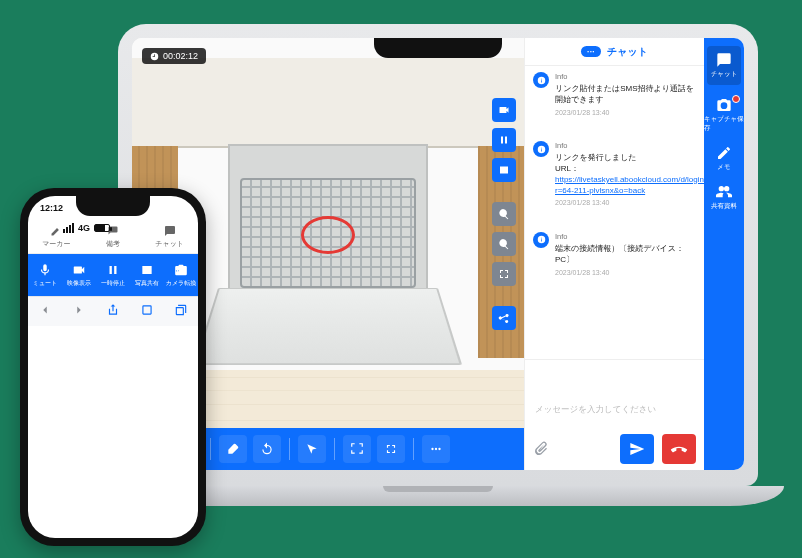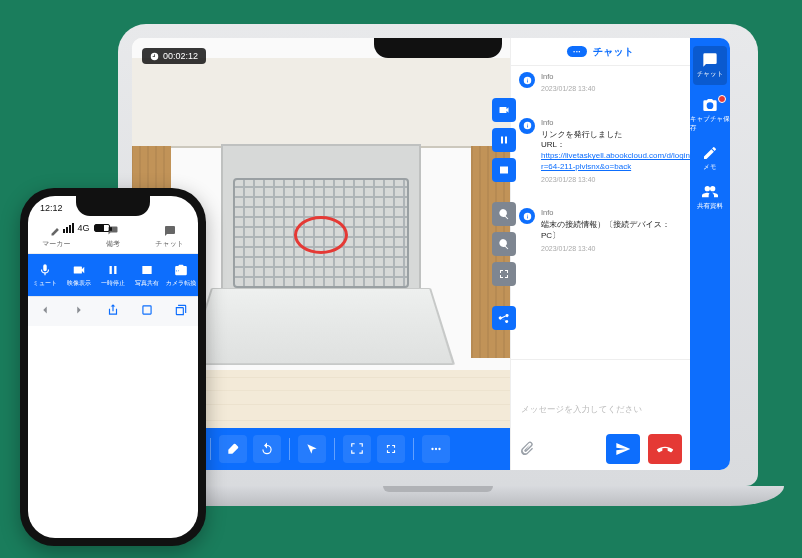--- a/index.html
+++ b/index.html
@@ -1,20 +1,20 @@
 <!DOCTYPE html>
 <html><head>
 <meta charset="utf-8">
 <style>
   * { box-sizing: border-box; margin: 0; padding: 0; }
   body { font-family: -apple-system, "Hiragino Sans", sans-serif; background: #1a7d5c; width: 802px; height: 558px; position: relative; overflow: hidden; }
 
   
   .laptop { position: absolute; right: 44px; top: 24px; width: 640px; }
-  .laptop-lid { background: linear-gradient(#e8e9eb,#d9dbde); border-radius: 28px 28px 12px 12px; padding: 14px 28px 16px 14px; position: relative; }
+  .laptop-lid { background: linear-gradient(#e8e9eb,#d9dbde); border-radius: 28px 28px 12px 12px; padding: 14px 14px 16px 14px; position: relative; }
   .notch { position: absolute; top: 14px; left: 50%; transform: translateX(-50%); width: 128px; height: 20px; background: #111; border-radius: 0 0 14px 14px; z-index: 3; }
   .laptop-screen { width: 100%; height: 432px; background: #fff; border-radius: 10px; overflow: hidden; position: relative; }
   .laptop-base { height: 20px; background: linear-gradient(#d8dade,#bcbec2); border-radius: 0 0 60px 60px / 0 0 22px 22px; margin: 0 -26px; position: relative; }
   .laptop-base::after { content:""; position:absolute; top:0; left:50%; transform:translateX(-50%); width:110px; height:6px; background:#b0b2b6; border-radius:0 0 10px 10px; }
 
   
   .app { display: flex; width: 100%; height: 100%; font-size: 9px; color: #333; }
   .video-pane { flex: 1; position: relative; background: #fafafa; display:flex; flex-direction:column; }
   .video-canvas { flex:1; position:relative; overflow:hidden; display:flex; align-items:center; justify-content:center; }
   .dishwasher { width: 260px; height: 360px; position: relative; margin-top:10px;}
@@ -74,21 +74,21 @@
   .right-rail{width:40px;background:#0d6efd;display:flex;flex-direction:column;align-items:center;padding-top:8px;gap:12px;}
   .rail-item{color:#fff;display:flex;flex-direction:column;align-items:center;gap:2px;font-size:6.5px;position:relative;}
   .rail-item svg{width:16px;height:16px;fill:#fff;}
   .rail-item.active{background:rgba(0,0,0,.18);padding:6px 0;border-radius:4px;width:34px;}
   .dot{position:absolute;top:-2px;right:4px;width:8px;height:8px;background:#e53935;border-radius:50%;border:1px solid #fff;}
 
   
   .phone{position:absolute;left:20px;bottom:12px;width:186px;height:358px;background:#111;border-radius:34px;padding:8px;z-index:5;box-shadow:0 6px 20px rgba(0,0,0,.3);}
   .phone-inner{width:100%;height:100%;background:#fff;border-radius:27px;overflow:hidden;position:relative;display:flex;flex-direction:column;}
   .phone .pnotch{position:absolute;top:0;left:50%;transform:translateX(-50%);width:74px;height:20px;background:#111;border-radius:0 0 14px 14px;z-index:4;}
-  .status{height:24px;display:flex;justify-content:flex-start;align-items:center;font-size:9px;font-weight:400;padding:0 12px;color:#111;}
+  .status{height:24px;display:flex;justify-content:flex-start;align-items:center;font-size:9px;font-weight:700;padding:0 12px;color:#111;}
   .status .r{display:flex;gap:4px;align-items:center;margin-top:40px;}
   .sigbar{display:flex;gap:1px;align-items:flex-end;} .sigbar span{width:2px;background:#111;} .sigbar span:nth-child(1){height:4px}.sigbar span:nth-child(2){height:6px}.sigbar span:nth-child(3){height:8px}.sigbar span:nth-child(4){height:10px}
   .batt{width:16px;height:8px;border:1px solid #111;border-radius:2px;position:relative;} .batt::after{content:"";position:absolute;right:-3px;top:2px;width:2px;height:4px;background:#111;border-radius:1px;} .batt i{display:block;height:100%;width:70%;background:#111;}
 
   .p-tabs{display:flex;height:34px;border-bottom:1px solid #eee;}
   .p-tab{flex:1;display:flex;flex-direction:column;align-items:center;justify-content:center;gap:2px;font-size:7px;color:#666;}
   .p-tab svg{width:12px;height:12px;fill:#666;}
 
   .p-video{flex:1;position:relative;overflow:hidden;display:flex;align-items:center;justify-content:center;background:#fafafa;}
   .p-video .timer-pill{top:6px;right:6px;left:auto;font-size:8px;}
@@ -233,20 +233,21 @@
           </div>
           <div class="chat-body" id="chat-body">
               <div class="msg">
                 <div class="ava">
                   <svg viewBox="0 0 24 24">
                     <path d="M11 7h2v2h-2zm0 4h2v6h-2zM12 2a10 10 0 100 20 10 10 0 000-20z"></path>
                   </svg>
                 </div>
   <div class="b">
                   <div class="name">Info</div>
+  <div class="text">リンク貼付またはSMS招待より通話を開始できます</div>
   <div class="time">2023/01/28 13:40</div>
                 </div>
               </div>
               <div class="msg">
                 <div class="ava">
                   <svg viewBox="0 0 24 24">
                     <path d="M11 7h2v2h-2zm0 4h2v6h-2zM12 2a10 10 0 100 20 10 10 0 000-20z"></path>
                   </svg>
                 </div>
   <div class="b">

